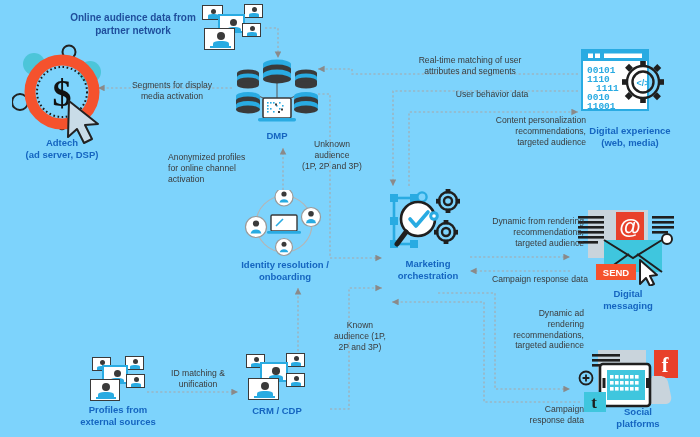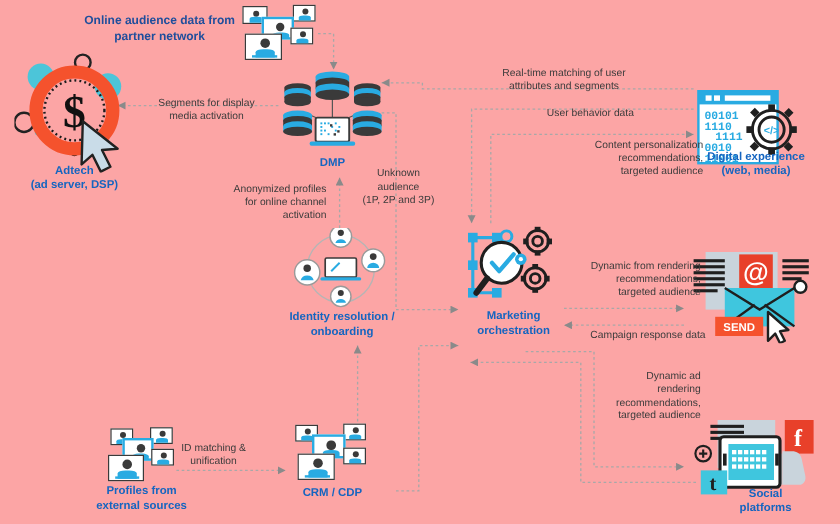--- a/index.html
+++ b/index.html
@@ -7,21 +7,21 @@
     padding: 0;
     background: #ffffff;
   }
   body {
     font-family: "Liberation Sans", sans-serif;
   }
   #canvas {
     position: relative;
     width: 700px;
     height: 437px;
-    background: #fca5a5;
+    background: #7dd3fc;
     overflow: hidden;
   }
   #wires {
     position: absolute;
     left: 0; top: 0;
     width: 700px;
     height: 437px;
     pointer-events: none;
   }
   .node {
@@ -47,21 +47,21 @@
   }
   .edge-label {
     position: absolute;
     color: #3b3b3b;
     font-size: 8.6px;
     line-height: 10.8px;
     white-space: pre-line;
   }
   .el-center { text-align: center; }
   .el-left   { text-align: right; }
-  .el-right  { text-align: right; }
+  .el-right  { }
 
   
   .pcard {
     position: absolute;
     background: #ffffff;
     border: 1.4px solid #3a3a3a;
     box-sizing: border-box;
   }
   .pcard .head {
     position: absolute;
@@ -249,21 +249,21 @@
           <rect x="41" y="45.5" width="2" height="2"></rect>
             <rect x="47" y="50.5" width="2" height="2"></rect>
           <rect x="44" y="53" width="2" height="2"></rect>
         </g>
         <rect x="24" y="60" width="38" height="3.4" rx="1.6" fill="#29ABE2"></rect>
       </g>
     </svg>
   </div>
   <div class="node-label" style="left:237px; top:130px; width:80px;">DMP</div>
 
-  <div class="node" style="left:580px; top:74px; width:92px; height:66px;">
+  <div class="node" style="left:580px; top:48px; width:92px; height:66px;">
     <svg width="92" height="66" viewBox="0 0 92 66">
       <rect x="2" y="2" width="66" height="60" fill="#fff" stroke="#29ABE2" stroke-width="2"></rect>
       <rect x="2" y="2" width="66" height="11" fill="#29ABE2"></rect>
       <rect x="8" y="5.5" width="5" height="4.5" fill="#fff"></rect>
       <rect x="15" y="5.5" width="5" height="4.5" fill="#fff"></rect>
       <rect x="24" y="5.5" width="38" height="4.5" fill="#fff"></rect>
       <g font-family="Liberation Mono, monospace" font-size="9.5" font-weight="bold" fill="#29ABE2">
         <text x="7" y="25">00101</text>
         <text x="7" y="34">1110</text>
         <text x="16" y="43">1111</text>
@@ -397,20 +397,22 @@
       <path d="M32,62 L57,44" fill="none" stroke="#1f1f1f" stroke-width="2"></path>
       <path d="M90,62 L65,44" fill="none" stroke="#1f1f1f" stroke-width="2"></path>
       <circle cx="95" cy="29" r="5" fill="#fff" stroke="#1f1f1f" stroke-width="2"></circle>
 
       <rect x="24" y="54" width="40" height="16" fill="#F5522D"></rect>
       <text x="44" y="66" font-family="Liberation Sans, sans-serif" font-size="9.5" font-weight="bold" text-anchor="middle" fill="#fff">SEND</text>
 
       <path d="M68,50 L68,74 L74,68 L78,76 L82,74 L78,66 L85,65 Z" fill="#fff" stroke="#1f1f1f" stroke-width="2" stroke-linejoin="round"></path>
     </svg>
   </div>
+  <div class="node-label" style="left:578px; top:288px; width:100px;">Digital
+messaging</div>
 
   <div class="node" style="left:578px; top:348px; width:104px; height:66px;">
     <svg width="104" height="66" viewBox="0 0 104 66">
       <rect x="20" y="2" width="48" height="40" fill="#c9d4dc"></rect>
 
       <g fill="#1f1f1f">
         <rect x="14" y="6" width="28" height="2.6"></rect>
         <rect x="14" y="11" width="28" height="2.6"></rect>
         <rect x="14" y="16" width="20" height="2.6"></rect>
       </g>
@@ -531,18 +533,23 @@
 recommendations,
 targeted audience</div>
 
   <div class="edge-label el-left" style="left:468px; top:274px; width:120px;">Campaign response data</div>
 
   <div class="edge-label el-left" style="left:500px; top:308px; width:84px;">Dynamic ad
 rendering
 recommendations,
 targeted audience</div>
 
-
-
-  <div class="edge-label el-center" style="left:132px; top:368px; width:92px;">ID matching &amp;
+  <div class="edge-label el-left" style="left:500px; top:404px; width:84px;">Campaign
+response data</div>
+
+  <div class="edge-label el-center" style="left:322px; top:320px; width:76px;">Known
+audience (1P,
+2P and 3P)</div>
+
+  <div class="edge-label el-center" style="left:152px; top:368px; width:92px;">ID matching &amp;
 unification</div>
 
 </div>
 
 </body></html>

